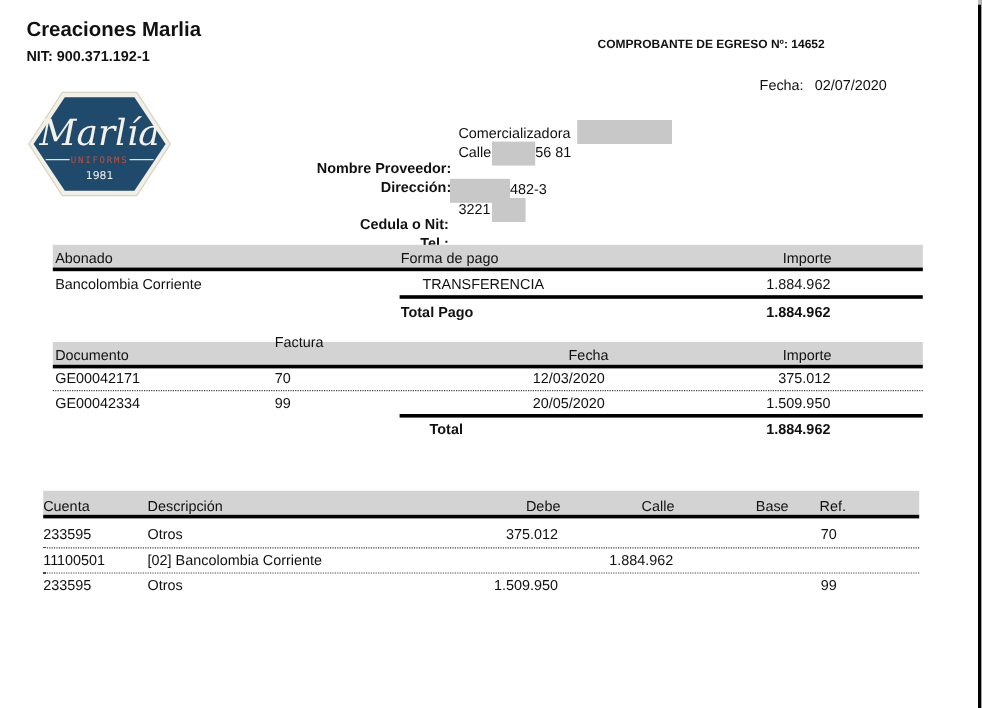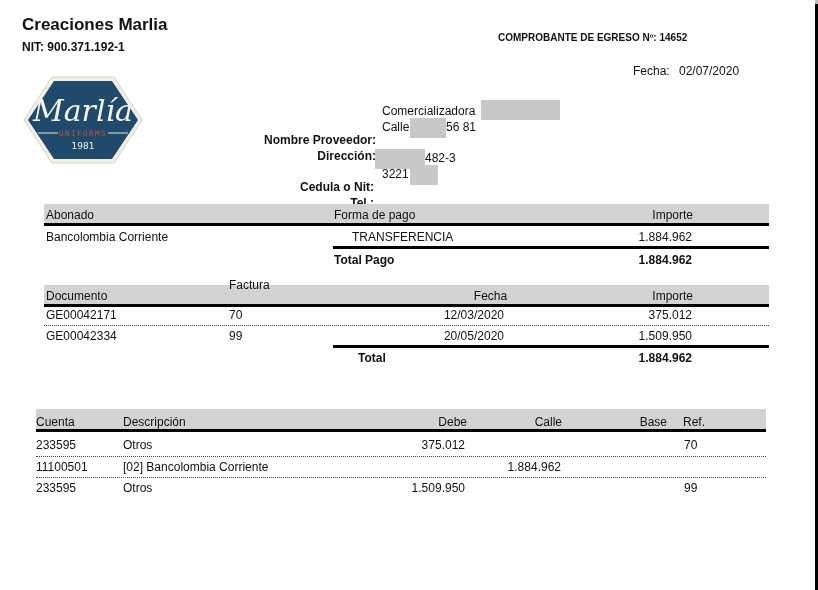--- a/index.html
+++ b/index.html
@@ -114,21 +114,21 @@
   <div class="abs bold" style="left:334px; top:351px;margin-left:24px;">Total</div>
   <div class="abs tr bold" style="left:580px; width:112px; top:351px;">1.884.962</div>
 </div>
 
 <div>
   <div class="hdr-band" style="left:36px; top:409px; width:730px; height:20px;"></div>
   <div class="abs" style="left:36px; top:415px;">Cuenta</div>
   <div class="abs" style="left:123px; top:415px;">Descripción</div>
   <div class="abs tr" style="left:400px; width:67px; top:415px;">Debe</div>
   <div class="abs tr" style="left:500px; width:62px; top:415px;">Calle</div>
-  <div class="abs tr" style="left:620px; width:47px; top:415px;">Base</div>
+  <div class="abs tr" style="left:620px; width:47px; top:415px;text-align:center;">Base</div>
   <div class="abs" style="left:683px; top:415px;">Ref.</div>
   <div class="line-solid" style="left:36px; top:429px; width:730px;"></div>
 
   <div>
     <div class="abs" style="left:36px; top:438px;">233595</div>
     <div class="abs" style="left:123px; top:438px;">Otros</div>
     <div class="abs tr" style="left:380px; width:85px; top:438px;">375.012</div>
     <div class="abs tr" style="left:480px; width:81px; top:438px;"></div>
     <div class="abs" style="left:684px; top:438px;">70</div>
   </div>

